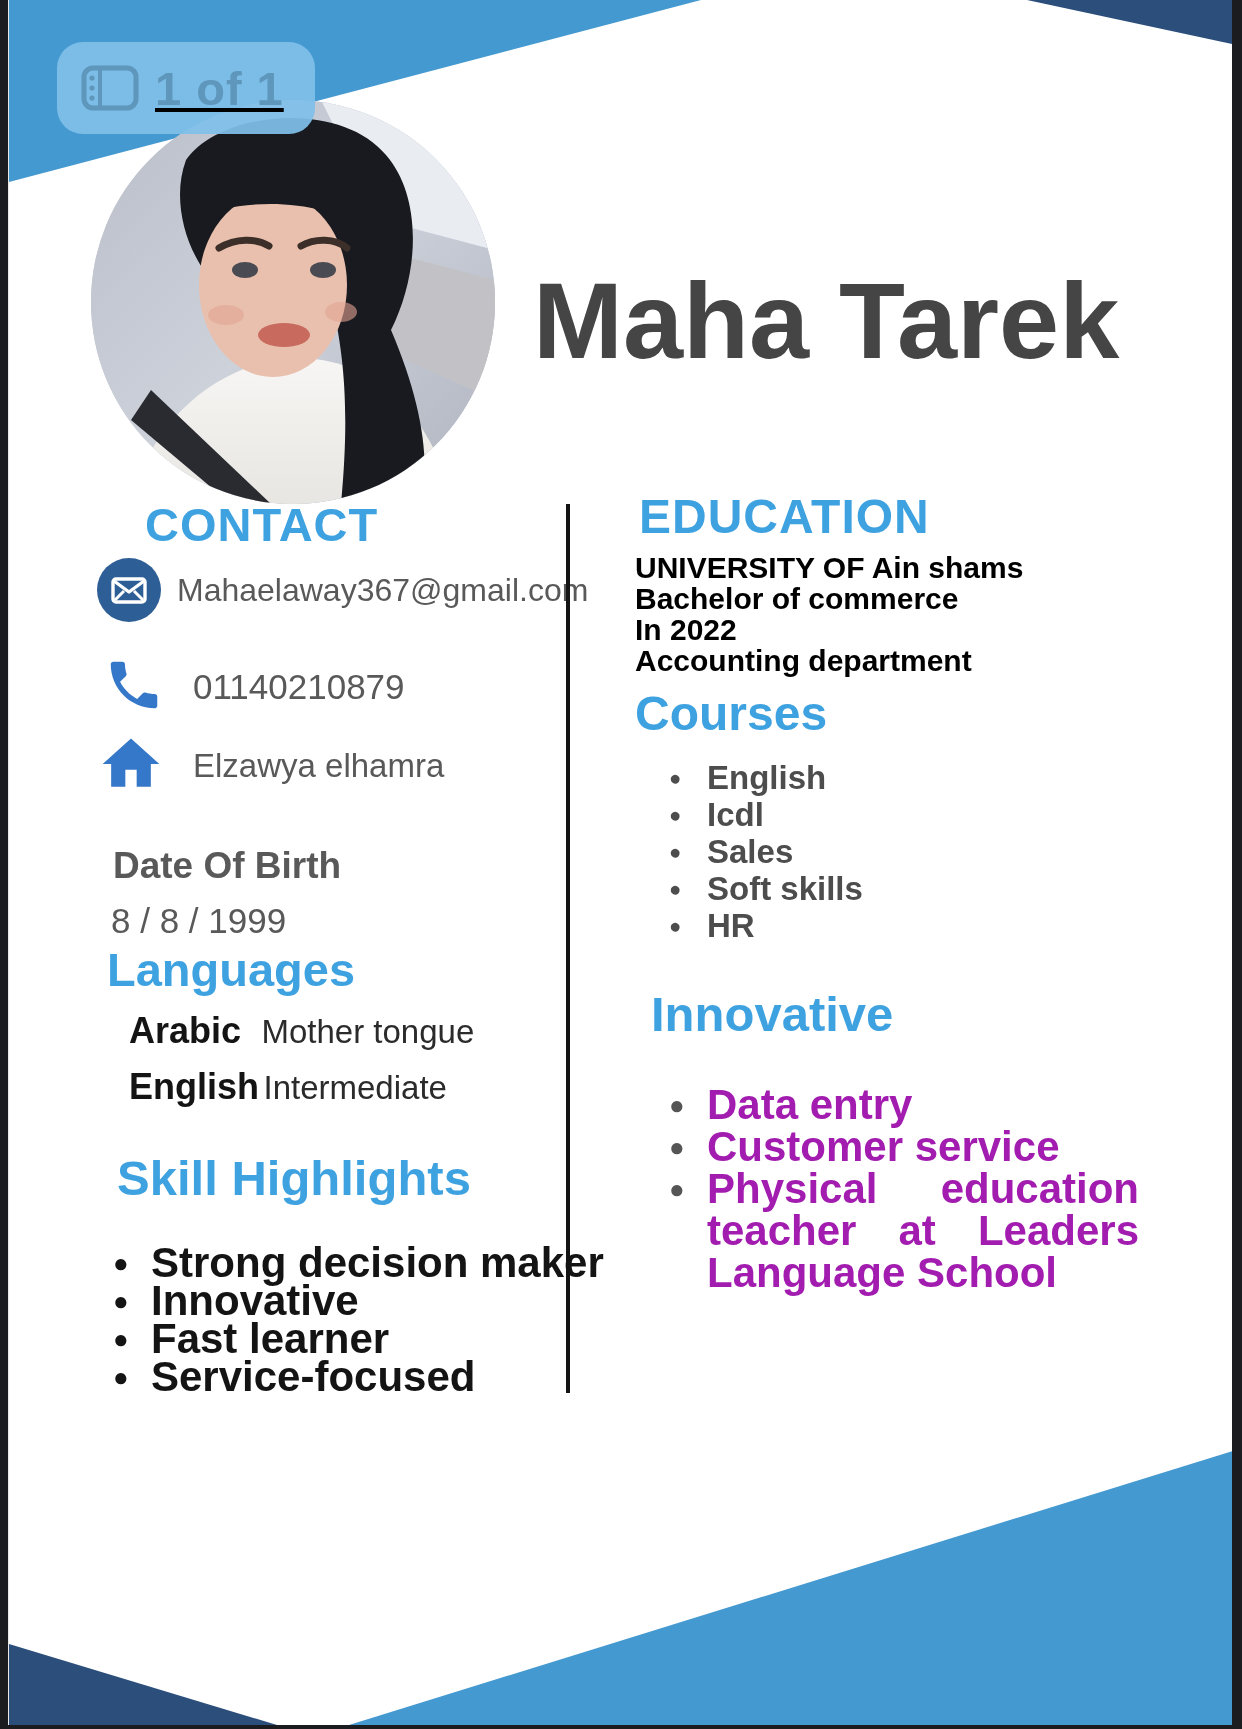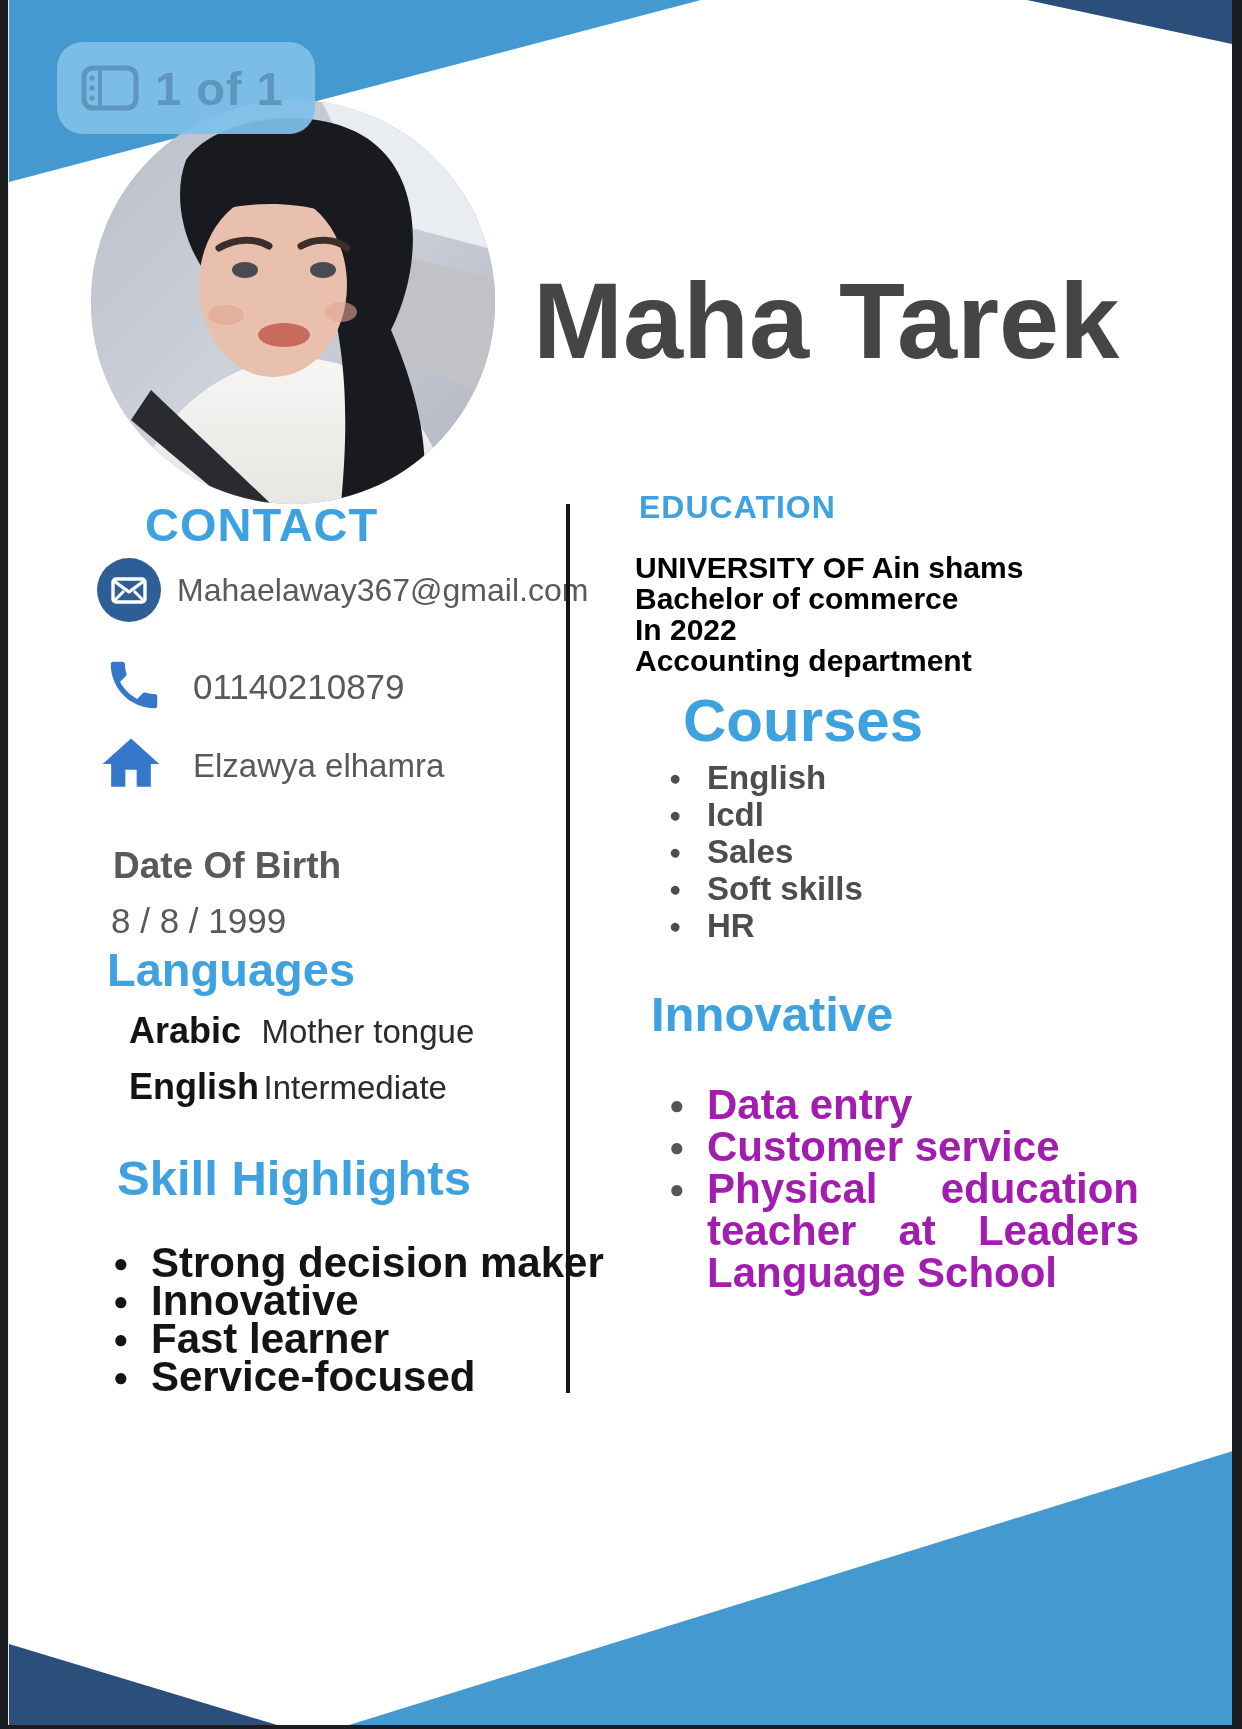--- a/index.html
+++ b/index.html
@@ -21,35 +21,35 @@
     position:absolute;left:82px;top:100px;width:404px;height:404px;
     border-radius:50%;overflow:hidden;z-index:2;background:#c4c9d2;
   }
   .photo svg{display:block;width:100%;height:100%;}
 
   
   .badge{
     position:absolute;left:48px;top:42px;width:258px;height:92px;
     border-radius:26px;background:rgba(127,192,232,0.93);
     display:flex;align-items:center;gap:16px;padding-left:24px;
-    box-sizing:border-box;z-index:3;
+    box-sizing:border-box;z-index:3;text-decoration:underline;
   }
   .badge-text{font-size:47px;font-weight:bold;color:#5E96BC;letter-spacing:1px;}
 
   .name{
     position:absolute;left:524px;top:258px;z-index:2;
     font-size:108px;font-weight:bold;color:#454545;letter-spacing:0px;white-space:nowrap;
   }
 
   .h-blue{position:absolute;z-index:2;font-weight:bold;color:#3FA2E0;white-space:nowrap;}
   .h-contact{left:100px;top:497px;font-size:47px;letter-spacing:1px;margin-left:36px;}
   .h-languages{left:98px;top:942px;font-size:47px;}
   .h-skills{left:108px;top:1150px;font-size:49px;}
-  .h-education{left:630px;top:489px;font-size:32px;letter-spacing:1px;}
-  .h-courses{left:626px;top:686px;font-size:60px;margin-left:48px;}
+  .h-education{left:630px;top:489px;font-size:48px;letter-spacing:1px;}
+  .h-courses{left:626px;top:686px;font-size:48px;}
   .h-experience{left:642px;top:986px;font-size:49px;}
 
   .contact-text{position:absolute;z-index:2;color:#595959;white-space:nowrap;}
   .t-email{left:168px;top:558px;line-height:64px;font-size:32px;}
   .t-phone{left:184px;top:656px;line-height:62px;font-size:35px;}
   .t-home{left:184px;top:733px;line-height:66px;font-size:33px;}
 
   .icon-mail-wrap{
     position:absolute;left:88px;top:558px;width:64px;height:64px;border-radius:50%;
     background:#2D5E95;display:flex;align-items:center;justify-content:center;z-index:2;

